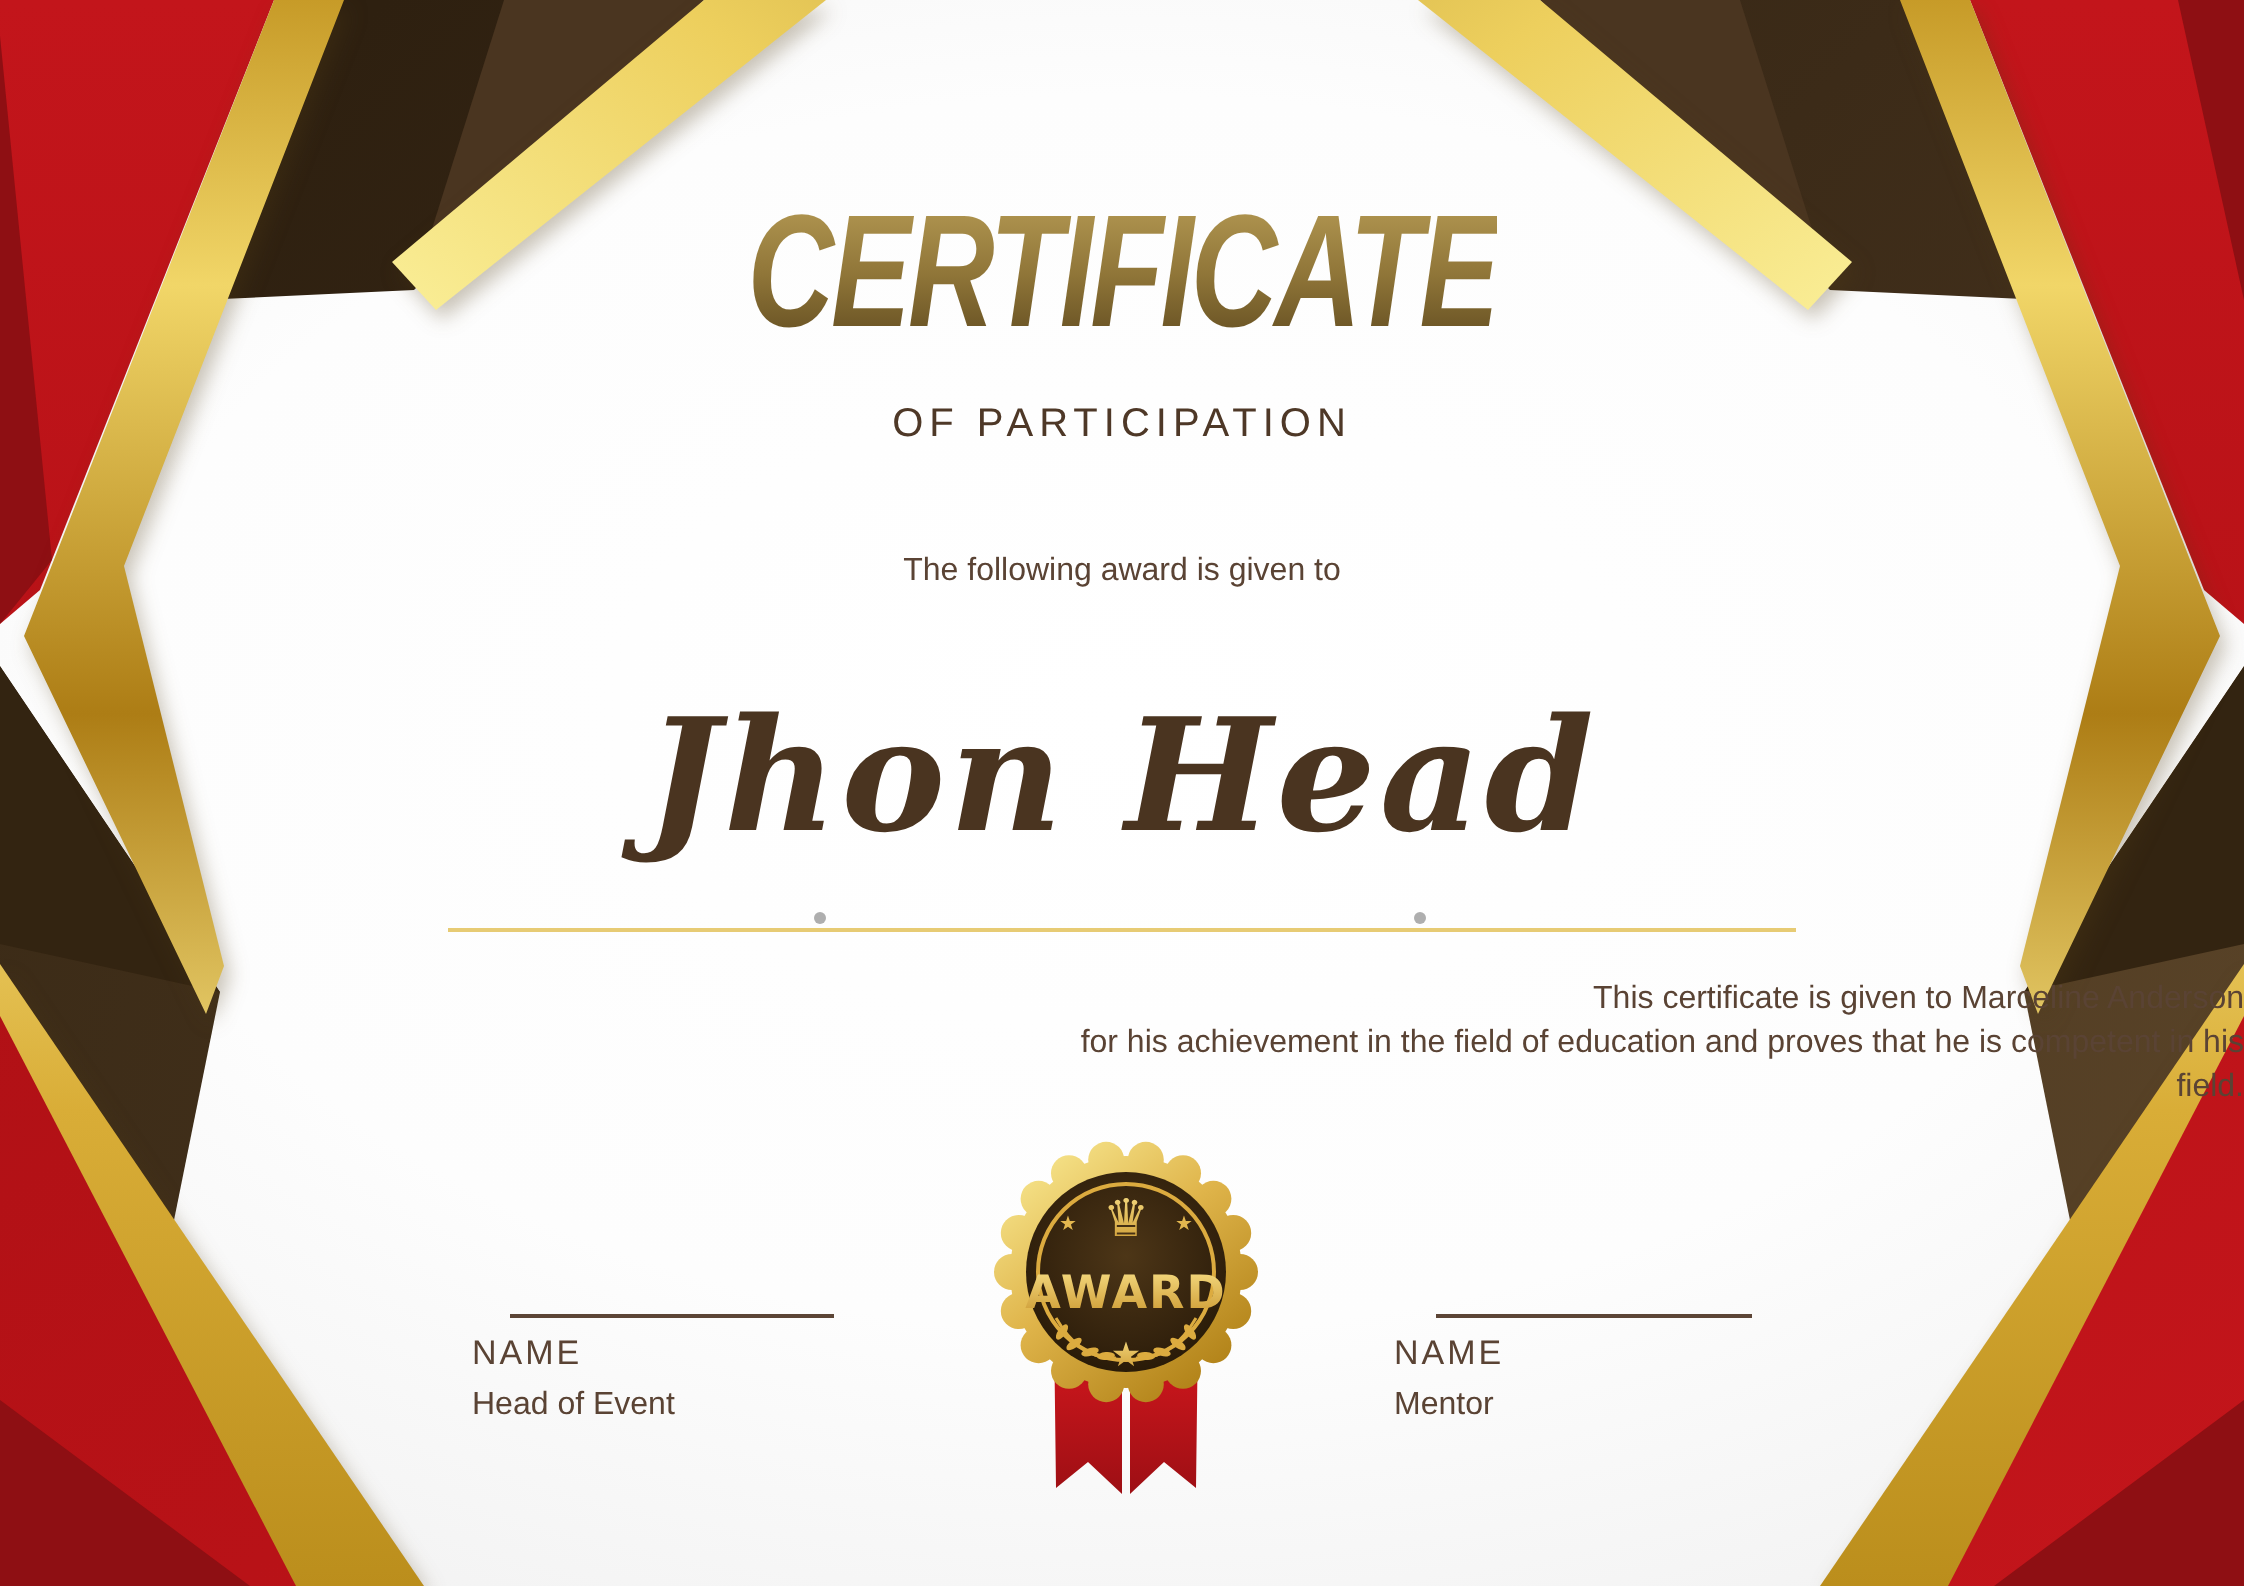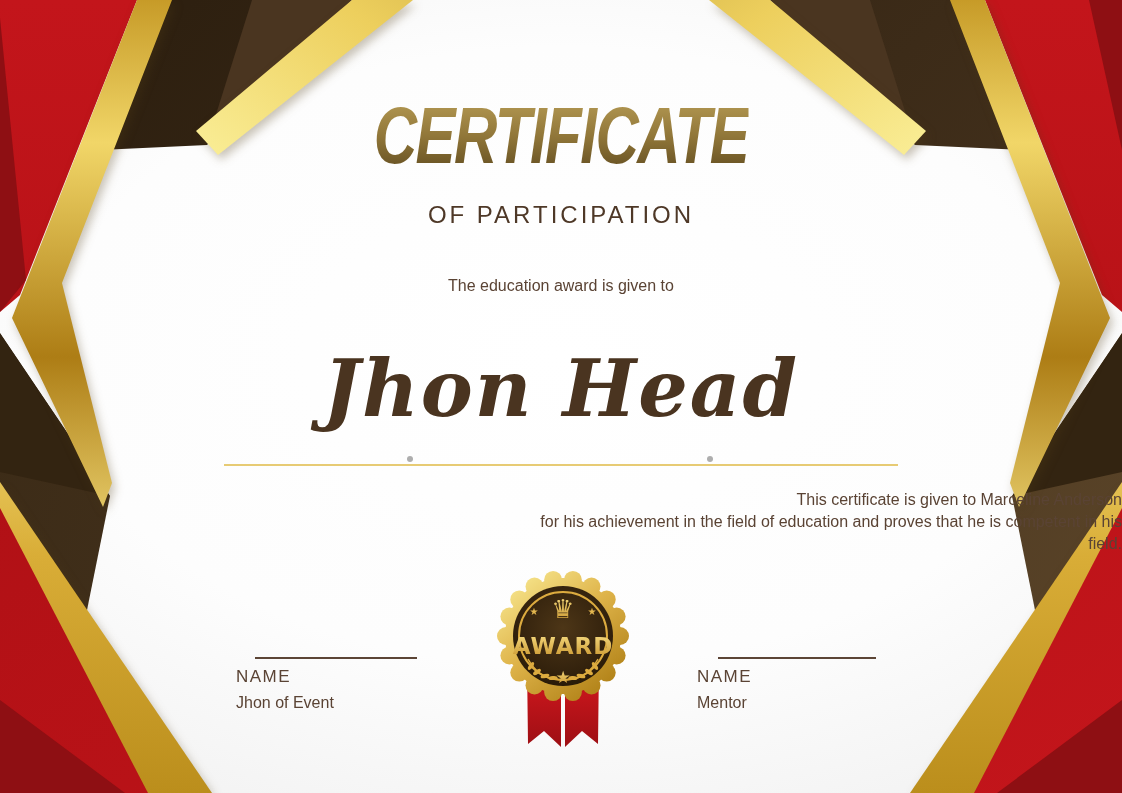--- a/index.html
+++ b/index.html
@@ -47,21 +47,21 @@
 
   
   .content{position:absolute;inset:0;z-index:10;}
   .title-wrap{position:absolute;top:96px;left:0;width:100%;text-align:center;transform:scaleX(.75);}
   .title-text{
     display:inline-block;font:italic 900 80px/1 "Liberation Sans",sans-serif;letter-spacing:-2px;
     background:linear-gradient(to bottom, var(--title_top,#b79c55) 0%, #8f7538 52%, var(--title_bottom,#5f4a1f) 100%);
     -webkit-background-clip:text;background-clip:text;color:transparent;
   }
   .subtitle{position:absolute;top:201px;left:0;width:100%;text-align:center;
-    font-size:24px;letter-spacing:3px;color:var(--subtitle_brown,#4e3827);}
+    font-size:20px;letter-spacing:3px;color:var(--subtitle_brown,#4e3827);}
   .intro{position:absolute;top:277px;left:0;width:100%;text-align:center;
     font-size:16px;color:var(--text_brown,#5a4334);}
   .recipient{position:absolute;top:346px;left:0;width:100%;text-align:center;
     font-family:"DejaVu Serif",serif;font-style:italic;font-weight:bold;font-size:78px;line-height:1.1;
     letter-spacing:2px;color:var(--name_brown,#4a3420);}
   .underline{position:absolute;top:464px;left:224px;width:674px;height:2px;background:var(--underline_gold,#e7cb74);}
   .handle{position:absolute;top:456px;width:6px;height:6px;border-radius:50%;background:var(--handle_gray,#9a9a9a);opacity:.8;}
   .handle.left{left:407px;} .handle.right{left:707px;}
   .description{position:absolute;top:489px;left:0;width:100%;text-align:right;
     font-size:16px;line-height:22px;color:var(--text_brown,#5a4334);}
@@ -128,21 +128,21 @@
     <div class="sh">
         <div class="shape gold-v tr-ribbon"></div>
       </div>
   </div>
 
   <div class="content">
     <div class="title-wrap">
       <span class="title-text">CERTIFICATE</span>
     </div>
     <div class="subtitle">OF PARTICIPATION</div>
-    <div class="intro">The education award is given to</div>
+    <div class="intro">The following award is given to</div>
     <div class="recipient">Jhon Head</div>
 
     <div class="underline"></div>
     <div class="handle left"></div>
     <div class="handle right"></div>
 
     <div class="description">
       <div>This certificate is given to Marceline Anderson</div>
       <div>for his achievement in the field of education and proves that he is competent in his</div>
       <div>field.</div>
@@ -213,20 +213,20 @@
         <ellipse cx="98" cy="125" rx="4.5" ry="2" transform="rotate(15 98 125)"></ellipse>
         <ellipse cx="90" cy="127" rx="4.5" ry="2" transform="rotate(5 90 127)"></ellipse>
       </g>
       <text x="80" y="132" text-anchor="middle" font-size="17" fill="url(#gtxt)">★</text>
     </svg>
 
     <div class="sig-line left"></div>
     <div class="sig-line right"></div>
     <div class="sig left">
       <div class="name">NAME</div>
-      <div class="role">Jhon of Event</div>
+      <div class="role">Head of Event</div>
     </div>
     <div class="sig right">
       <div class="name">NAME</div>
       <div class="role">Mentor</div>
     </div>
   </div>
 </div>
 
 </body></html>

